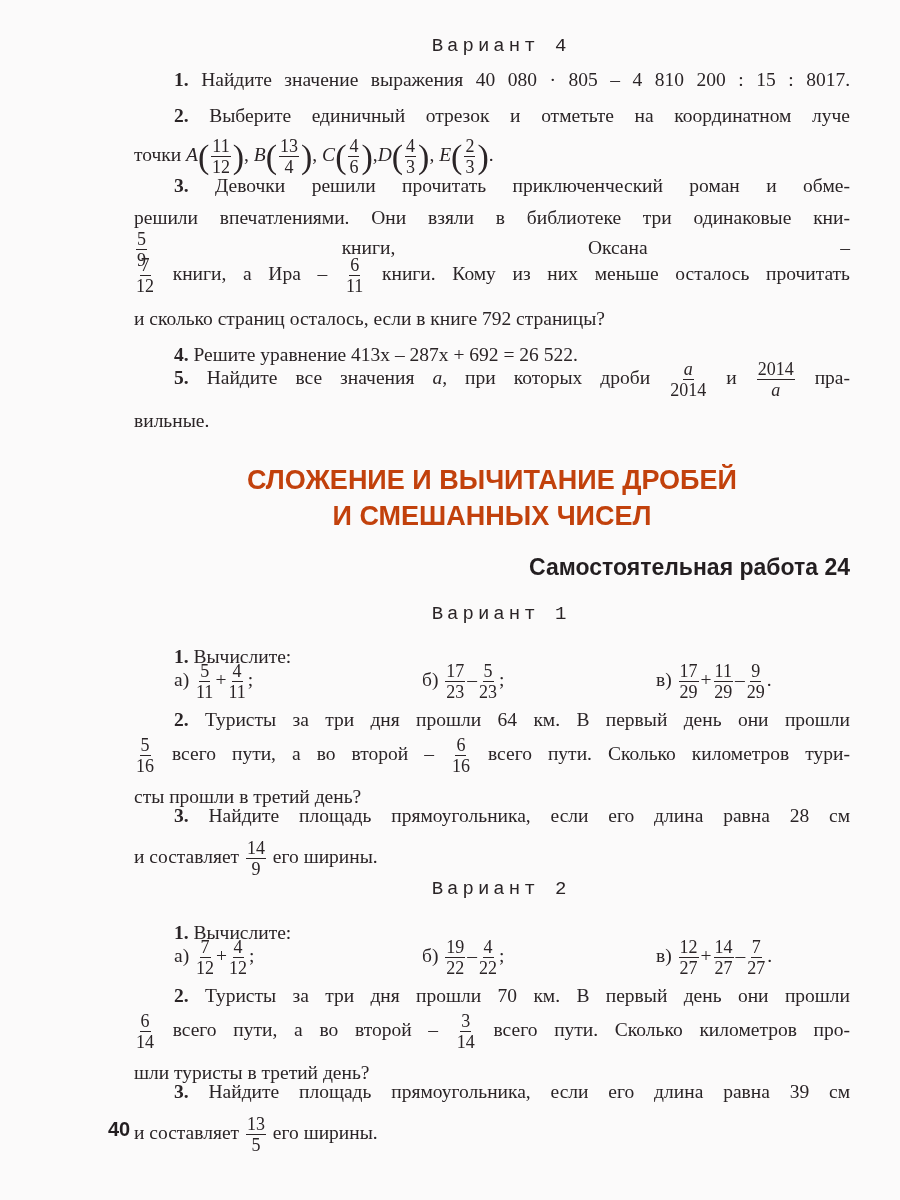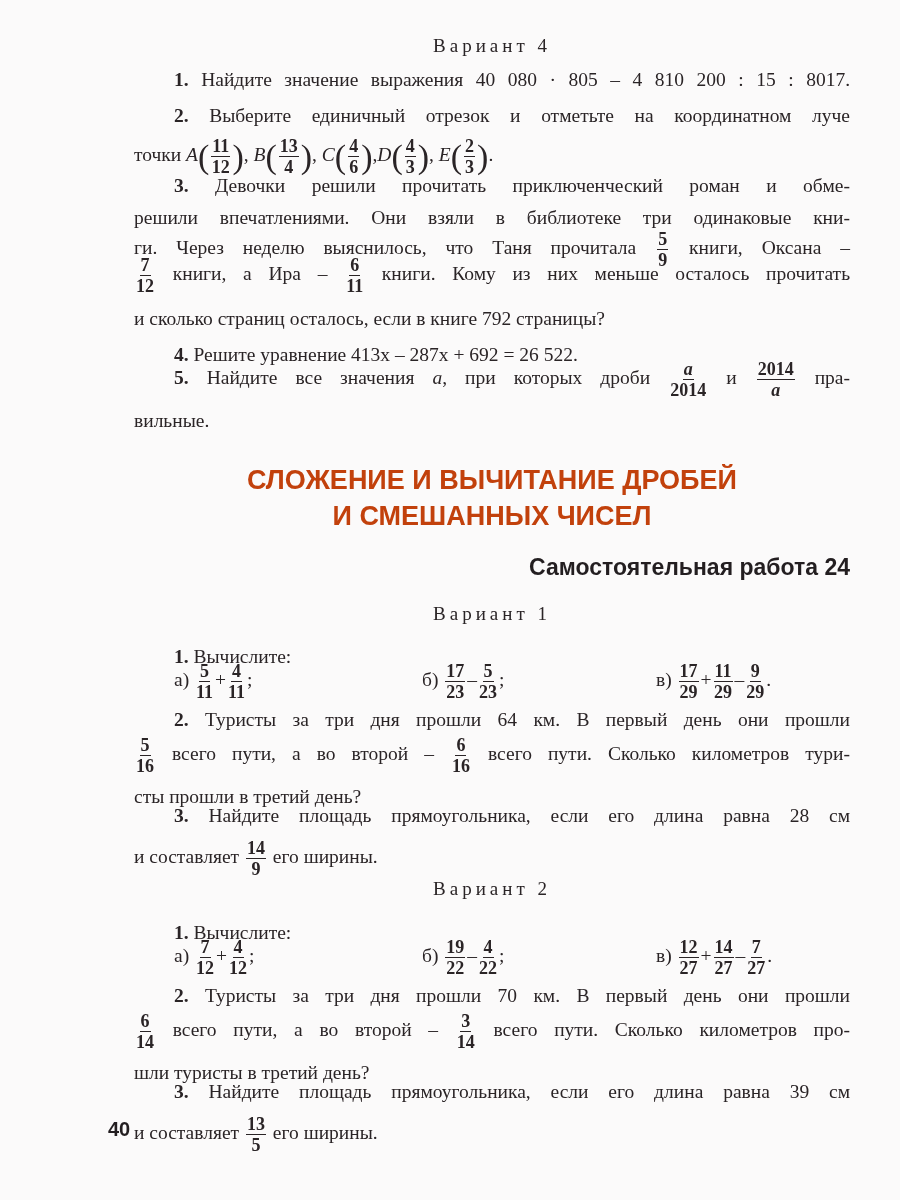--- a/index.html
+++ b/index.html
@@ -5,35 +5,35 @@
   html, body { margin: 0; padding: 0; }
   body {
     width: 900px; height: 1200px; overflow: hidden;
     background: #fbfafa;
     color: #2a2426;
     font-family: "Liberation Serif", "DejaVu Serif", serif;
     position: relative;
   }
   .page { position: absolute; left: 134px; top: 0; width: 716px; }
   .variant {
-    font-family: Liberation Serif, serif;
+    font-family: Liberation Mono, monospace;
     font-size: 19px; letter-spacing: 4px; text-align: center;
-    color: #2a2426; position: absolute; left: 0; width: 716px;
+    color: #2a2426; position: absolute; left: 9px; width: 716px;
   }
   .p {
     position: absolute; left: 0; width: 716px;
     font-size: 19.5px; line-height: 1; text-align: justify;
     text-align-last: justify; white-space: nowrap;
   }
   .p.ind { padding-left: 40px; box-sizing: border-box; }
   .p.last { text-align-last: left; margin-top: 9px; }
   .num { font-weight: bold; }
   .frac {
     display: inline-flex; flex-direction: column; align-items: center;
-    vertical-align: middle; font-size: 18px; line-height: 1; margin: 0 2px; font-weight: bold;
+    vertical-align: middle; font-size: 18px; line-height: 1; margin: 0 2px;
   }
   .frac .n { border-bottom: 1.3px solid #2a2426; padding: 0 1px 1px; }
   .frac .d { padding-top: 1px; }
   .paren { font-size: 34px; line-height: 1; vertical-align: middle; font-weight: 300; }
   .it { font-style: italic; }
   .title {
     position: absolute; left: 0; width: 716px; text-align: center;
     font-family: "Liberation Sans", "DejaVu Sans", sans-serif;
     font-weight: bold; font-size: 27px; color: #c2410c; line-height: 36px;
   }
@@ -88,21 +88,20 @@
         <span class="d">3</span>
       </span><span class="paren">)</span>.
   </div>
 
   <div class="p ind" style="top:176px">
     <span class="num">3.</span>
     <span>Девочки решили прочитать приключенческий роман и обме-</span>
   </div>
   <div class="p" style="top:208px">решили впечатлениями. Они взяли в библиотеке три одинаковые кни-</div>
   <div class="p" style="top:230px">
-    <span>ги. Через неделю выяснилось, что Таня прочитала</span>
     <span class="frac">
         <span class="n">5</span>
         <span class="d">9</span>
       </span>
     <span>книги, Оксана –</span>
   </div>
   <div class="p" style="top:256px">
     <span class="frac">
         <span class="n">7</span>
         <span class="d">12</span>

